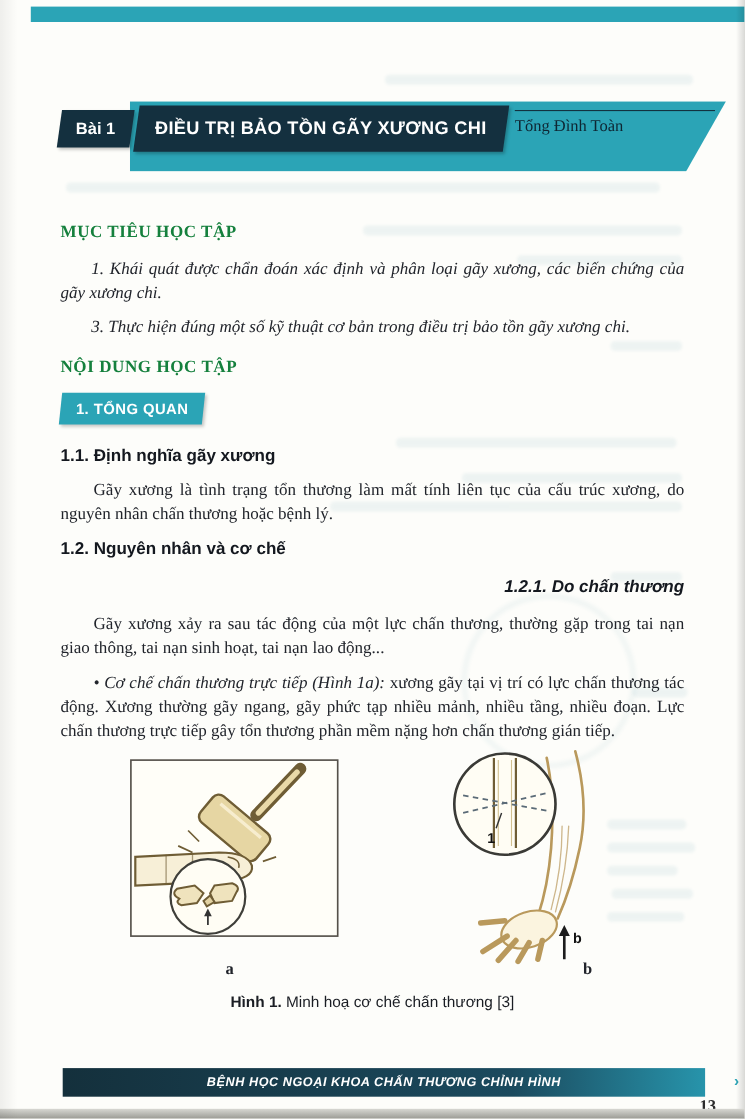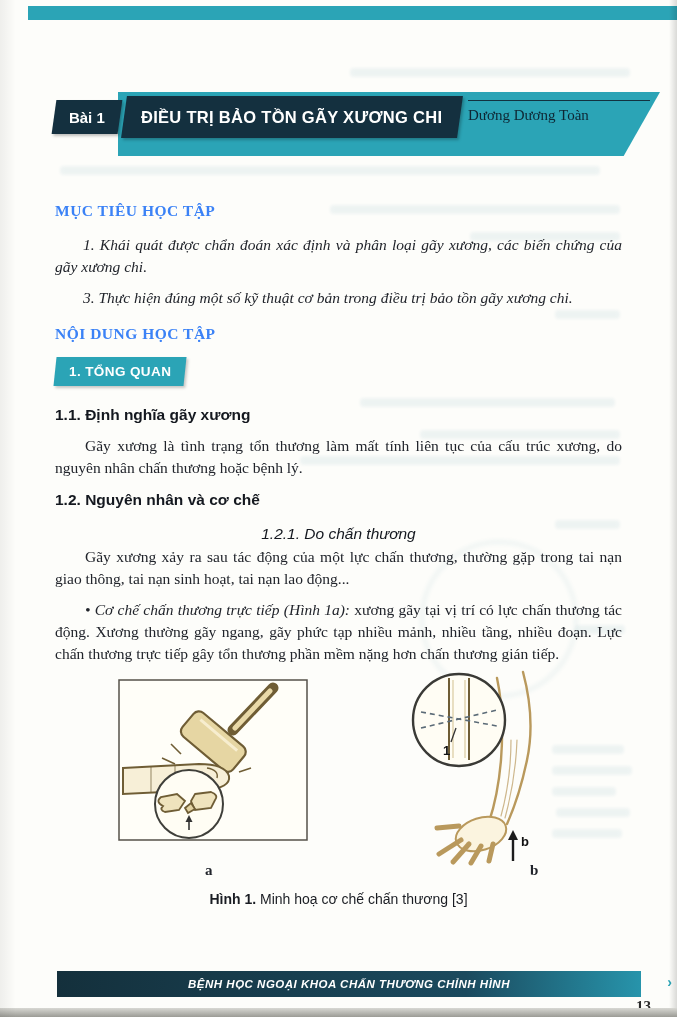--- a/index.html
+++ b/index.html
@@ -33,33 +33,33 @@
   .navy-box>span{transform:skewX(8deg);display:block;}
   .lesson-badge{left:54px;top:10px;width:66px;height:34px;font-size:15px;}
   .title-box{left:124px;top:6px;width:336px;height:42px;font-size:16.5px;letter-spacing:.3px;}
   .authors{position:absolute;left:468px;top:8px;width:186px;color:#0e2633;
     font-size:15px;line-height:22px;}
   .author-divider{border-top:1px solid #123240;margin:2px 0 3px;width:182px;}
   
   .content{position:absolute;left:55px;top:180px;width:567px;z-index:1;
     font-size:15.5px;line-height:1.42;text-align:justify;padding-top:20px;}
   h2.sec{font-family:"Liberation Serif",serif;font-size:15.5px;font-weight:bold;
-    color:#3b82f6;letter-spacing:.5px;margin:0 0 12px;text-align:left;}
+    color:#15803d;letter-spacing:.5px;margin:0 0 12px;text-align:left;}
   h2.sec.nd{margin-top:14px;}
   p.obj{font-style:italic;margin:0 0 9px;text-indent:28px;}
   .badge{display:inline-block;background:#2ba4b6;color:#fff;
     font-family:"Liberation Sans",sans-serif;font-weight:bold;font-size:13.5px;
     letter-spacing:.4px;padding:5px 14px;margin:0 0 12px;
     transform:skewX(-6deg);box-shadow:2px 2px 3px rgba(0,0,0,0.22);}
   .badge>span{display:block;transform:skewX(6deg);}
   h3.sub{font-family:"Liberation Sans",sans-serif;font-size:15.5px;font-weight:bold;
     color:#14181f;margin:6px 0 9px;text-align:left;}
   h3.sub.mt{margin-top:10px;}
-  h4.sub2{font-family:"Liberation Sans",sans-serif;font-size:15.5px;font-weight:normal;
-    font-style:italic;color:#14181f;margin:12px 0 1px;text-align:center;}
+  h4.sub2{font-family:"Liberation Sans",sans-serif;font-size:15.5px;font-weight:bold;
+    font-style:italic;color:#14181f;margin:12px 0 12px;text-align:right;}
   .content p.body{margin:0 0 9px;text-indent:30px;}
   .it{font-style:italic;}
   
   .figure-row{position:relative;height:182px;margin-top:6px;}
   .fig-a{position:absolute;left:62px;top:4px;width:192px;height:170px;}
   .fig-b{position:absolute;left:352px;top:-6px;width:168px;height:198px;}
   .fig-labels{position:relative;height:20px;margin-top:4px;}
   .fig-labels span{position:absolute;font-weight:bold;font-size:15px;}
   .lab-a{left:150px;} .lab-b{left:475px;}
   .caption{text-align:center;margin-top:10px;font-family:"Liberation Sans",sans-serif;
@@ -106,21 +106,21 @@
   <header class="banner">
     <div class="banner-teal"></div>
     <div class="navy-box lesson-badge">
       <span>Bài 1</span>
     </div>
     <div class="navy-box title-box">
       <span>ĐIỀU TRỊ BẢO TỒN GÃY XƯƠNG CHI</span>
     </div>
     <div class="authors">
       <div class="author-divider"></div>
-      <div>Dương Dương Toàn</div>
+      <div>Tổng Đình Toàn</div>
     </div>
   </header>
 
   <main class="content">
     <h2 class="sec">MỤC TIÊU HỌC TẬP</h2>
     <p class="obj">1. Khái quát được chẩn đoán xác định và phân loại gãy xương, các biến chứng của gãy xương chi.</p>
     <p class="obj">3. Thực hiện đúng một số kỹ thuật cơ bản trong điều trị bảo tồn gãy xương chi.</p>
 
     <h2 class="sec nd">NỘI DUNG HỌC TẬP</h2>
 

